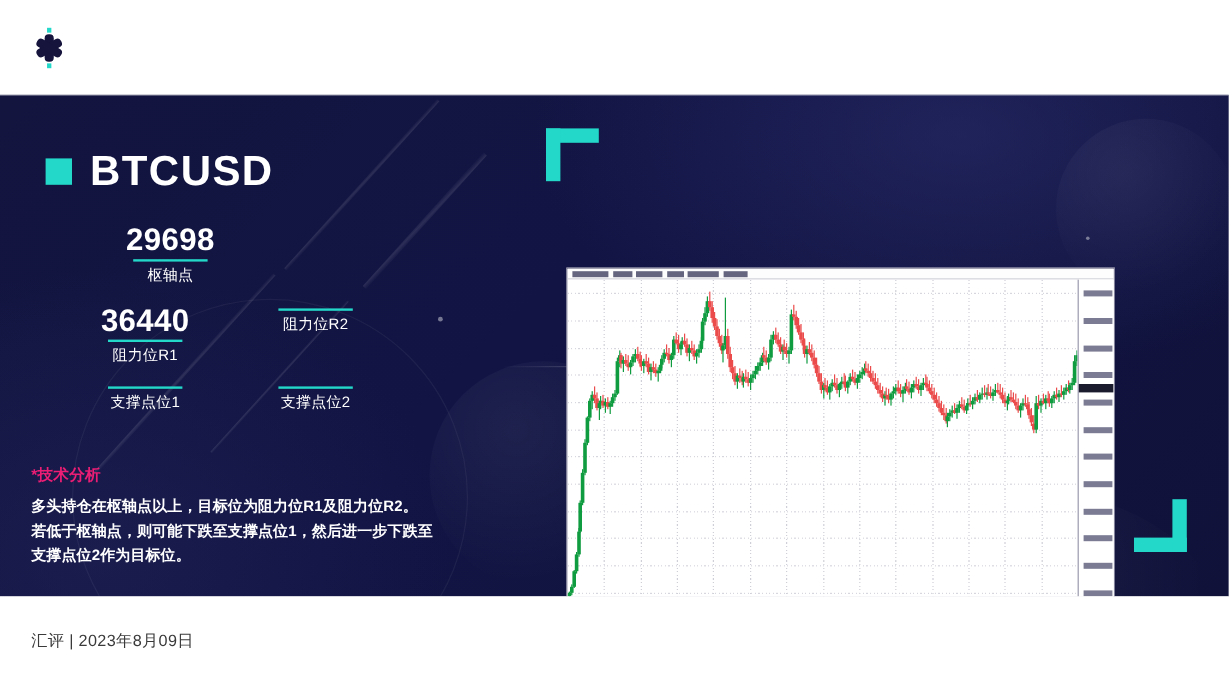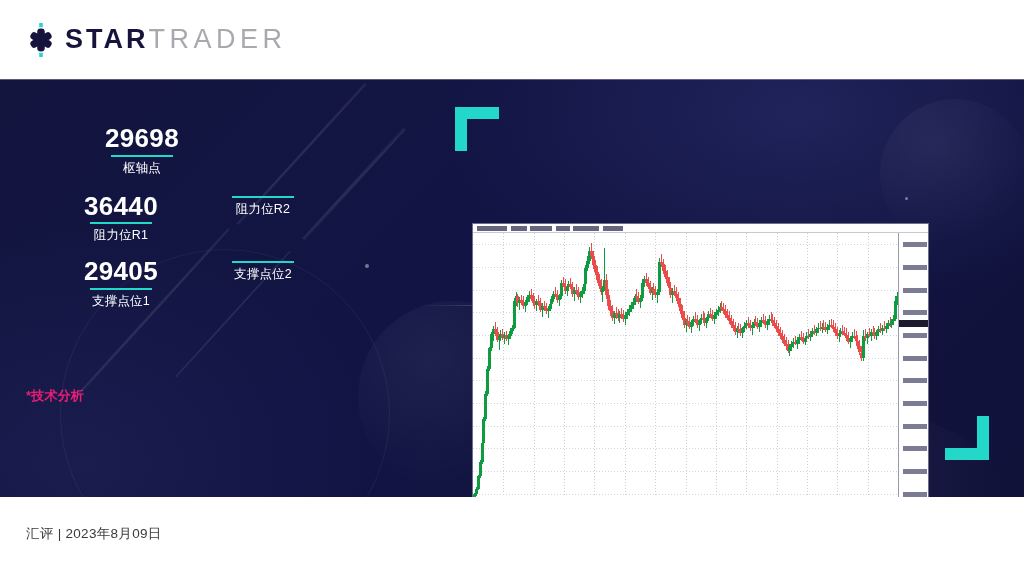--- a/index.html
+++ b/index.html
@@ -160,23 +160,20 @@
 <div class="header">
   <div class="logo-wrap">
     <div class="logo-mark">
       <svg width="34" height="34" viewBox="0 0 34 34">
         <rect x="15.2" y="0" width="3.6" height="4.2" fill="#23d8c8"></rect>
         <rect x="15.2" y="29.8" width="3.6" height="4.2" fill="#23d8c8"></rect>
         <rect x="13.2" y="5.5" width="7.6" height="23" rx="3.4" fill="#16143c"></rect>
         <rect x="13.2" y="5.5" width="7.6" height="23" rx="3.4" fill="#16143c" transform="rotate(60 17 17)"></rect>
         <rect x="13.2" y="5.5" width="7.6" height="23" rx="3.4" fill="#16143c" transform="rotate(120 17 17)"></rect>
       </svg>
-    </div>
-    <div class="logo-text">
-      <span class="star">STAR</span><span class="trader">TRADER</span>
     </div>
   </div>
 </div>
 
 <div class="stage">
   <div class="stage-top-rule"></div>
 
   <div class="deco streak" style="left:300px; top:-20px; width:3px; height:190px; transform:rotate(42deg);"></div>
   <div class="deco streak" style="left:352px; top:30px; width:4px; height:150px; transform:rotate(42deg);"></div>
   <div class="deco streak" style="left:150px; top:120px; width:3px; height:230px; transform:rotate(42deg);"></div>
@@ -194,20 +191,24 @@
     <i style="left:0; top:0; width:44px; height:12px;"></i>
     <i style="left:0; top:0; width:12px; height:44px;"></i>
   </div>
   <div class="bracket" style="left:945px; top:337px; width:44px; height:44px;">
     <i style="left:0; bottom:0; width:44px; height:12px;"></i>
     <i style="right:0; top:0; width:12px; height:44px;"></i>
   </div>
 
   <div class="panel">
 
+    <div class="sym-row">
+      <div class="sym-square"></div>
+      <div class="sym-name">BTCUSD</div>
+    </div>
 
     <div class="pivot-block">
       <div class="lvl-value">29698</div>
       <div class="lvl-rule"></div>
       <div class="lvl-label">枢轴点</div>
     </div>
 
     <div class="lvl-grid">
       <div class="lvl-col">
         <div class="lvl-value">36440</div>
@@ -215,33 +216,37 @@
         <div class="lvl-label">阻力位R1</div>
       </div>
       <div class="lvl-col">
         <div class="lvl-rule"></div>
         <div class="lvl-label">阻力位R2</div>
       </div>
     </div>
 
     <div class="lvl-grid lvl-row2">
       <div class="lvl-col">
-        <div class="lvl-value">29405</div>
         <div class="lvl-rule"></div>
         <div class="lvl-label">支撑点位1</div>
       </div>
       <div class="lvl-col">
         <div class="lvl-rule"></div>
         <div class="lvl-label">支撑点位2</div>
       </div>
     </div>
   </div>
 
   <div class="ta">
     <div class="ta-title">*技术分析</div>
+    <div class="ta-body">
+      <div>多头持仓在枢轴点以上，目标位为阻力位R1及阻力位R2。</div>
+      <div>若低于枢轴点，则可能下跌至支撑点位1，然后进一步下跌至</div>
+      <div>支撑点位2作为目标位。</div>
+    </div>
   </div>
 
   <div class="chart-win">
     <div class="chart-titlebar" id="titlebar">
         <div class="mini-text" title="BTCUSD H1" style="left: 4px; width: 30px;"></div>
         <div class="mini-text" title="BTCUSD H1" style="left: 38px; width: 16px;"></div>
         <div class="mini-text" title="BTCUSD H1" style="left: 57px; width: 22px;"></div>
         <div class="mini-text" title="BTCUSD H1" style="left: 83px; width: 14px;"></div>
         <div class="mini-text" title="BTCUSD H1" style="left: 100px; width: 26px;"></div>
         <div class="mini-text" title="BTCUSD H1" style="left: 130px; width: 20px;"></div>

